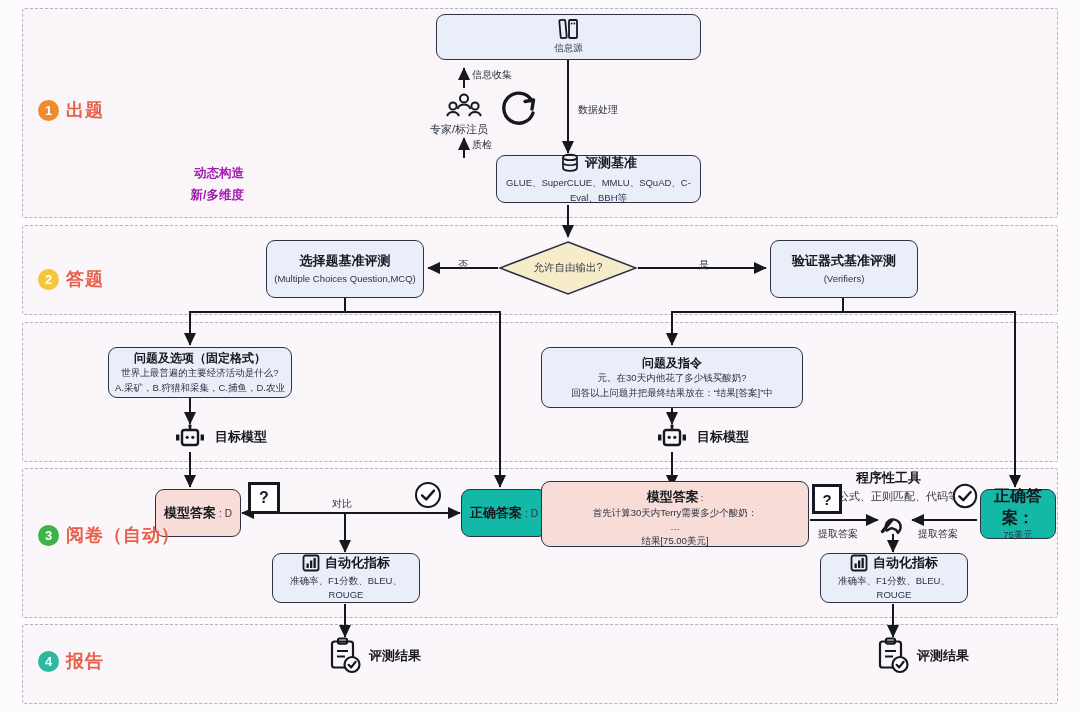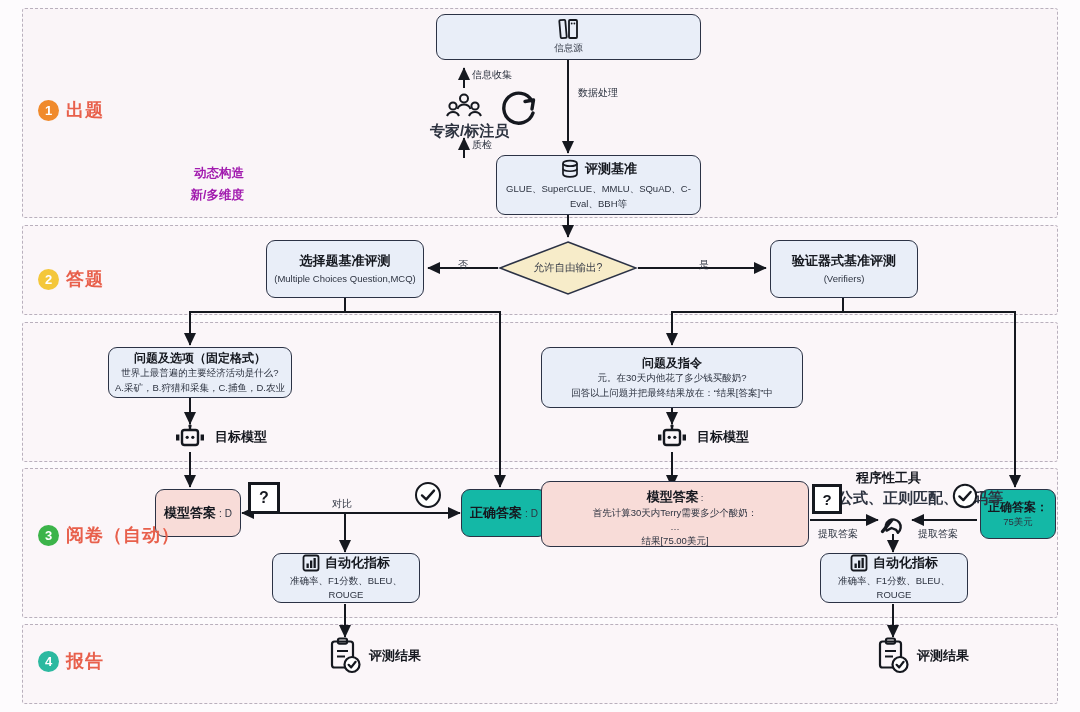--- a/index.html
+++ b/index.html
@@ -52,21 +52,21 @@
   .diamond-label{
     position:absolute;left:0;top:0;width:100%;height:100%;
     display:flex;align-items:center;justify-content:center;
     font-size:10.5px;color:#3b3f4a;
   }
 
   
   .lbl{position:absolute;font-size:10px;color:#2d3340;z-index:7;white-space:nowrap;}
   .lbl.bold{font-weight:bold;font-size:13px;color:#15181f;}
   .lbl.red{color:#a21caf;font-weight:bold;font-size:12.5px;line-height:1.5;}
-  .lbl.small{font-size:15px;font-weight:bold;}
+  .lbl.small{font-size:11px;}
 
   
   .iconrow{position:absolute;display:flex;align-items:center;gap:7px;z-index:7;}
   .iconrow .cap{font-size:13px;font-weight:bold;color:#15181f;white-space:nowrap;}
 
   svg.ov{position:absolute;left:0;top:0;width:1080px;height:712px;pointer-events:none;z-index:5;}
 </style>
 </head>
 <body>
 
@@ -154,26 +154,26 @@
   </svg>
   <div class="lbl small" style="left:430px;top:122px;">专家/标注员</div>
 
   <svg width="42" height="42" style="position:absolute;left:498px;top:88px;z-index:7;" viewBox="0 0 42 42">
     <path d="M34,13 A15,15 0 1 0 35,25" fill="none" stroke="#15181f" stroke-width="3.4" stroke-linecap="round"></path>
     <path d="M27,13.5 L35.5,12 L34,21" fill="none" stroke="#15181f" stroke-width="3.4" stroke-linecap="round" stroke-linejoin="round"></path>
   </svg>
 
   <div class="lbl" style="left:472px;top:68px;">信息收集</div>
   <div class="lbl" style="left:472px;top:138px;">质检</div>
-  <div class="lbl" style="left:578px;top:86px;text-align:right;">数据处理</div>
+  <div class="lbl" style="left:578px;top:103px;text-align:right;">数据处理</div>
 
   <div class="lbl red" style="left:184px;top:164px;text-align:right;width:60px;">动态构造</div>
   <div class="lbl red" style="left:174px;top:186px;text-align:right;width:70px;">新/多维度</div>
 
-  <div class="box" style="left:496px;top:155px;width:205px;height:60px;padding:0 6px;">
+  <div class="box" style="left:496px;top:155px;width:205px;height:48px;padding:0 6px;">
     <div style="display:flex;align-items:center;gap:5px;">
       <svg width="20" height="20" viewBox="0 0 20 20">
         <ellipse cx="10" cy="4.4" rx="7" ry="2.8" fill="none" stroke="#15181f" stroke-width="1.7"></ellipse>
         <path d="M3,4.4 V15 a7,2.8 0 0 0 14,0 V4.4" fill="none" stroke="#15181f" stroke-width="1.7"></path>
         <path d="M3,9.5 a7,2.8 0 0 0 14,0" fill="none" stroke="#15181f" stroke-width="1.5"></path>
       </svg>
       <span class="t1">评测基准</span>
     </div>
     <div class="t3" style="margin-top:3px;">GLUE、SuperCLUE、MMLU、SQuAD、C-Eval、BBH等</div>
   </div>
@@ -305,21 +305,21 @@
 
   <div class="lbl" style="left:818px;top:527px;">提取答案</div>
   <div class="lbl" style="left:918px;top:527px;">提取答案</div>
 
   <svg width="26" height="26" style="position:absolute;left:952px;top:483px;z-index:9;" viewBox="0 0 26 26">
     <circle cx="13" cy="13" r="11.2" fill="#fff" stroke="#15181f" stroke-width="2"></circle>
     <path d="M7.4,13.4 L11.3,17.1 L18.6,9" fill="none" stroke="#15181f" stroke-width="2.4" stroke-linecap="round" stroke-linejoin="round"></path>
   </svg>
 
   <div class="box green" style="left:980px;top:489px;width:76px;height:50px;">
-    <div class="t1" style="font-size:12px;">正确答案：</div>
+    <div class="t1" style="font-size:16px;">正确答案：</div>
     <div class="t3">75美元</div>
   </div>
 
   <div class="box" style="left:820px;top:553px;width:148px;height:50px;padding:0 6px;">
     <div style="display:flex;align-items:center;gap:5px;">
       <svg width="18" height="18" viewBox="0 0 18 18">
         <rect x="1.5" y="1.5" width="15" height="15" rx="2" fill="none" stroke="#15181f" stroke-width="1.8"></rect>
         <rect x="4.5" y="9.5" width="2.3" height="4.5" fill="#15181f"></rect>
         <rect x="8" y="6.5" width="2.3" height="7.5" fill="#15181f"></rect>
         <rect x="11.5" y="4" width="2.3" height="10" fill="#15181f"></rect>

